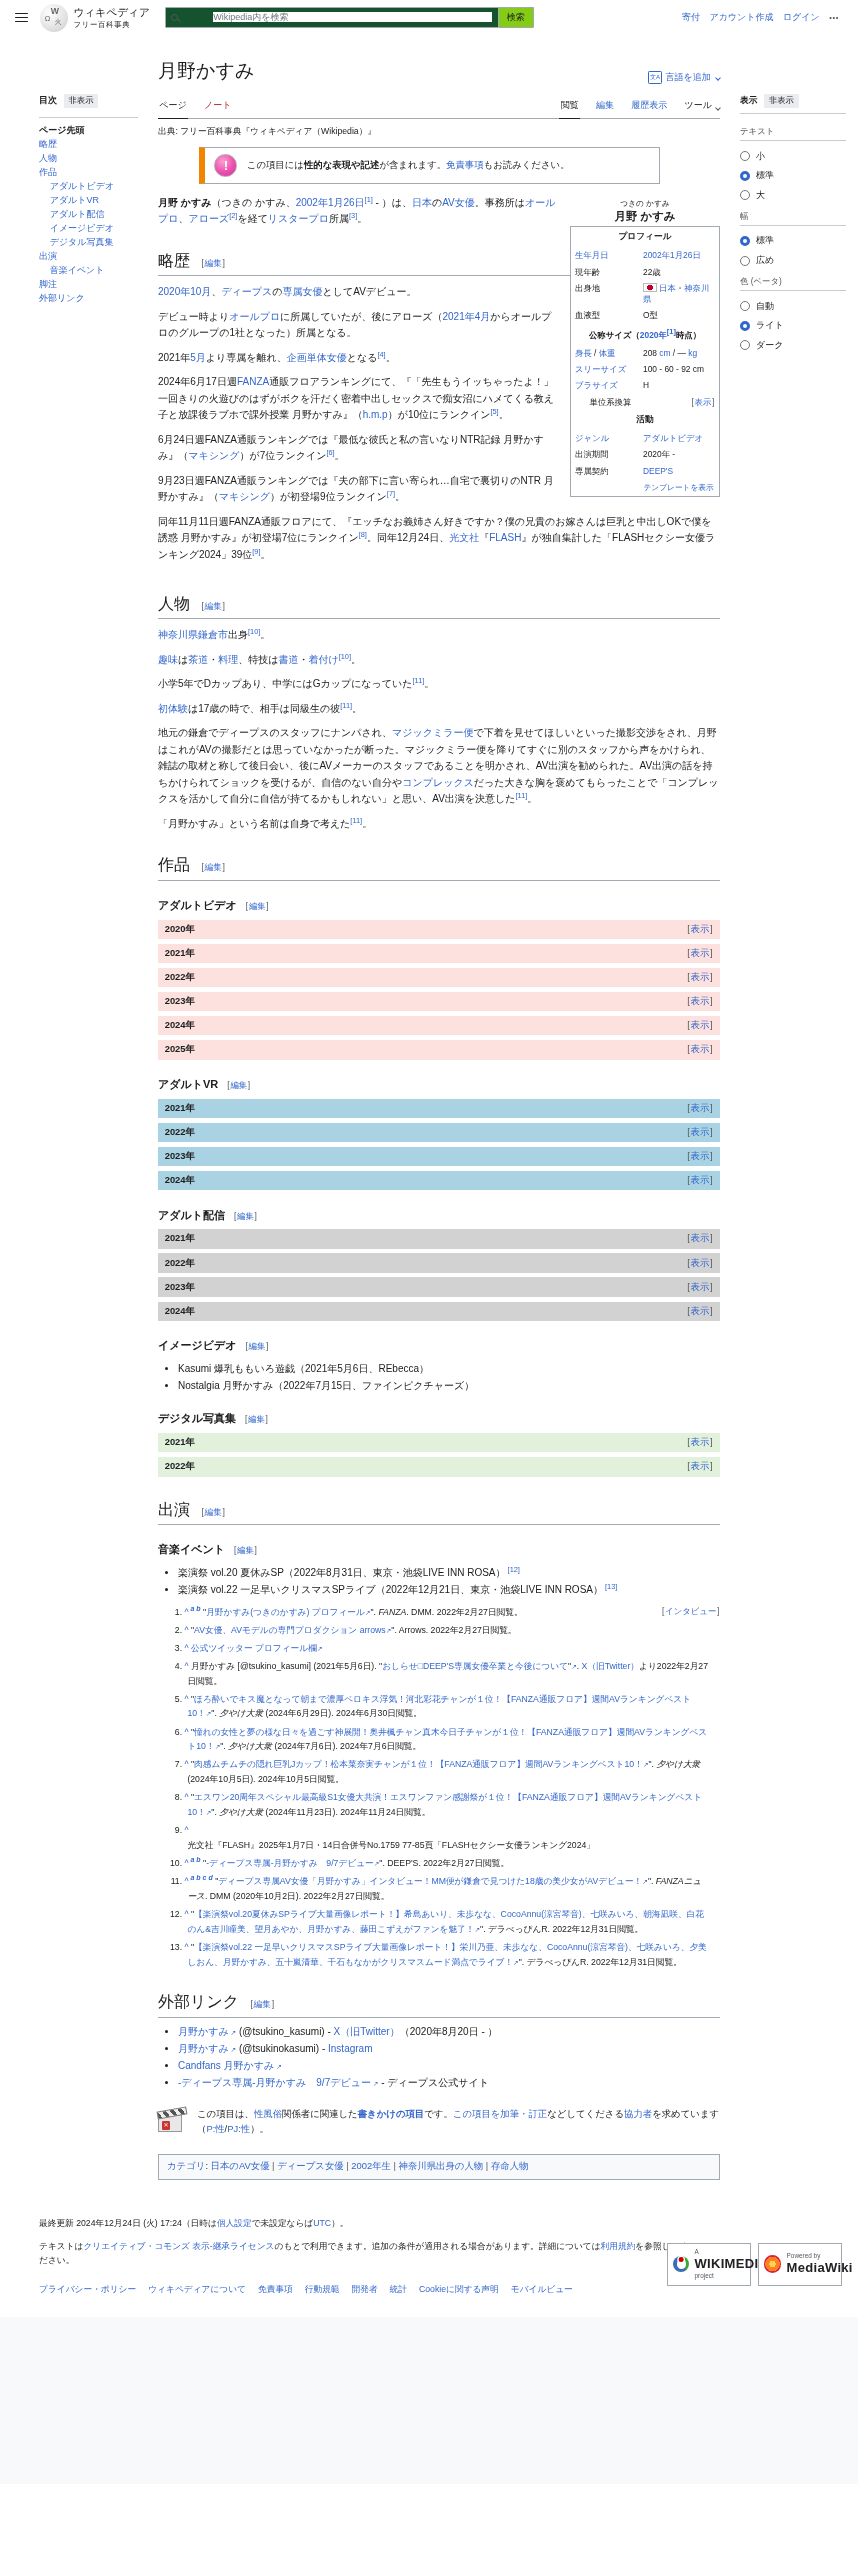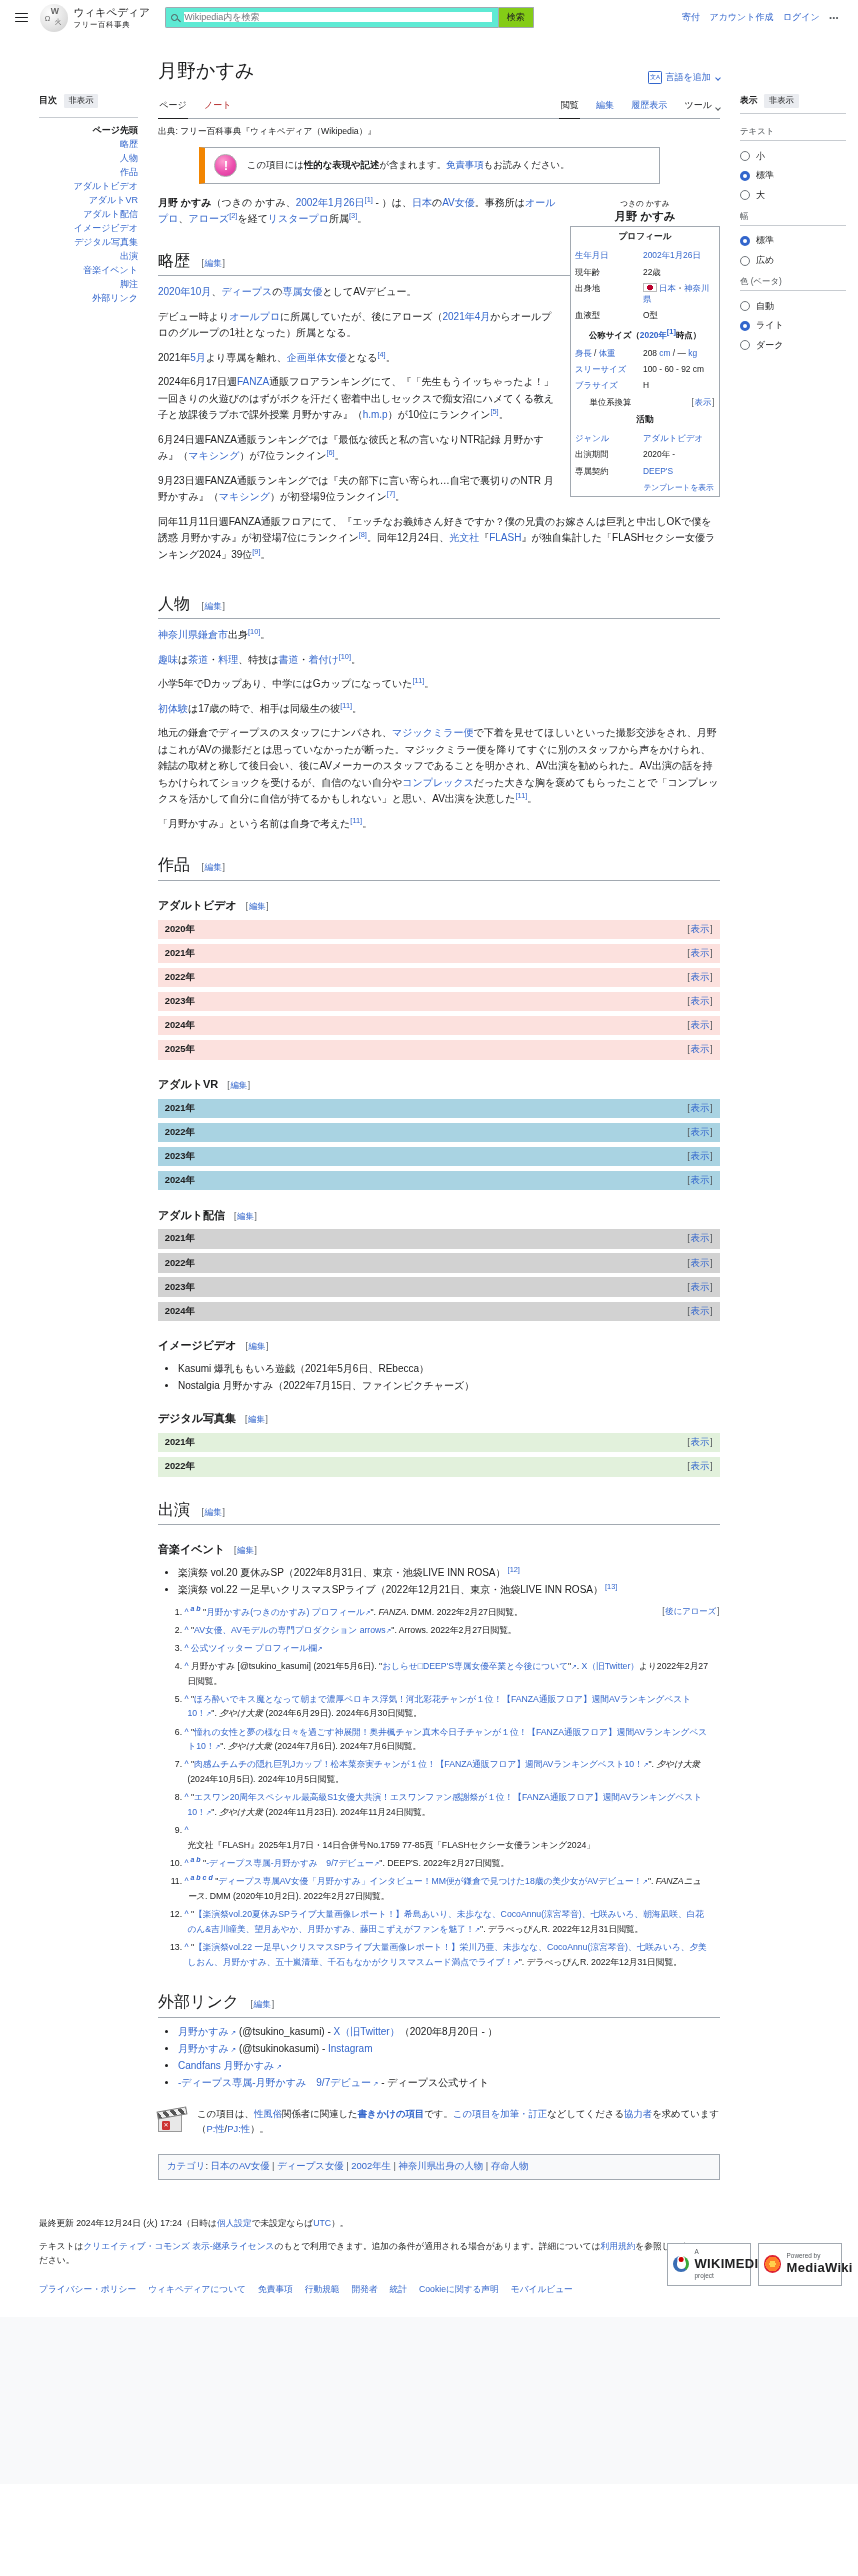--- a/index.html
+++ b/index.html
@@ -14,34 +14,34 @@
   .hamburger span { display:block; height:1.3px; background:#202122; border-radius:0.7px; }
   .logo { display:flex; align-items:center; gap:5.3px; margin-right:10.7px; cursor:pointer; }
   .globe { width:28px; height:28px; border-radius:50%; background:radial-gradient(circle at 35% 30%,#fefefe,#e2e2e2 60%,#c9c9c9); position:relative; overflow:hidden; }
   .globe i { position:absolute; font-style:normal; color:#666; }
   .globe .g1 { font-size:8.7px; top:2.7px; left:10.7px; font-weight:bold; }
   .globe .g2 { font-size:7.4px; top:10px; left:4.7px; }
   .globe .g3 { font-size:6.7px; top:14.7px; left:14.7px; }
   .logo-text .wordmark { font-size:10.7px; font-family:"Liberation Serif","DejaVu Serif",serif; color:#202122; }
   .logo-text .tagline  { font-size:7.4px; font-family:"Liberation Serif","DejaVu Serif",serif; color:#202122; letter-spacing:0.7px; }
   .searchwrap { display:flex; align-items:center; margin-left:4px; }
-  .searchbox { display:flex; align-items:center; width:334px; height:21.4px; border:0.7px solid #a2a9b1; border-radius:1.3px 0 0 1.3px; padding:0 5.3px; background:#5eead4; }
+  .searchbox { display:flex; align-items:center; width:334px; height:21.4px; border:0.7px solid #a2a9b1; border-radius:1.3px 0 0 1.3px; padding:0 5.3px; background:#14532d;gap:29px; }
   .mag { width:7.4px; height:7.4px; border:1.3px solid #54595d; border-radius:50%; position:relative; margin-right:6px; flex:none; }
   .mag::after { content:''; position:absolute; width:4px; height:1.3px; background:#54595d; transform:rotate(45deg); right:-3.3px; bottom:-1.3px; }
   .searchbox input { border:none; outline:none; flex:1; font-size:9px; color:#202122; font-family:inherit; }
   .searchbox input::placeholder { color:#72777d; }
   .searchbtn { height:21.4px; border:0.7px solid #a2a9b1; border-left:none; background:#84cc16; font-size:9px; padding:0 8px; cursor:pointer; font-family:inherit; color:#202122; border-radius:0 1.3px 1.3px 0; }
   .toplinks { margin-left:auto; display:flex; align-items:center; gap:9.4px; font-size:9px; }
   .moredots { color:#54595d; letter-spacing:0.7px; cursor:pointer; font-size:7.4px; }
 
   
   .layout { display:grid; grid-template-columns:99px 562px 106px; column-gap:20px; padding-left:39px; align-items:start; }
 
   
-  .toc { margin-top:59px; font-size:9px;text-align:right; }
+  .toc { margin-top:59px; font-size:9px; }
   .toc-head { display:flex; align-items:center; gap:6.7px; margin-bottom:9.4px; }
   .toc-title { font-weight:bold; color:#202122; }
   .chip { background:#eaecf0; border-radius:1.3px; padding:1.3px 4.7px; font-size:8.4px; color:#202122; cursor:pointer; }
   .toc-item { padding:0 0; color:#3366cc; cursor:pointer; border-top:0.7px solid transparent; }
   .toc-item.st-top { color:#202122; font-weight:bold; border-top:0.7px solid #c8ccd1; padding-top:6px; }
   .toc-item.st-sub { padding-left:10.7px; }
 
   
   .appearance { margin-top:59px; font-size:8.7px; }
   .app-head { display:flex; align-items:center; gap:6.7px; padding-bottom:5.3px; border-bottom:0.7px solid #c8ccd1; margin-bottom:6.7px; }
@@ -483,21 +483,21 @@
       <span>音楽イベント</span>
       <span class="editsec"><span class="bk">[</span><span class="lk">編集</span><span class="bk">]</span></span>
     </h3>
     <ul class="dotlist">
 
     <li><span class="seg-p">楽演祭 vol.20 夏休みSP（2022年8月31日、東京・池袋LIVE INN ROSA）</span><span class="seg-ref"> [12]</span></li>
         <li><span class="seg-p">楽演祭 vol.22 一足早いクリスマスSPライブ（2022年12月21日、東京・池袋LIVE INN ROSA）</span><span class="seg-ref"> [13]</span></li>
       </ul>
 
     <div class="refs">
-      <div class="foot-help"><span class="bk">[</span><span class="lk">後にアローズ</span><span class="bk">]</span></div>
+      <div class="foot-help"><span class="bk">[</span><span class="lk">インタビュー</span><span class="bk">]</span></div>
       <div>
 
           <div class="ref-row">
             <span class="ref-n">1.</span>
             <span class="ref-back"><span class="seg-link">^</span><span class="seg-sup"> a b</span></span>
             <span class="ref-body"><span class="seg-p">"</span><span class="seg-link">月野かすみ(つきのかすみ) プロフィール</span><span class="seg-ext">↗</span><span class="seg-p">". </span><span class="seg-i">FANZA</span><span class="seg-p">. DMM. 2022年2月27日閲覧。</span></span>
           </div>
 
           <div class="ref-row">
             <span class="ref-n">2.</span>

